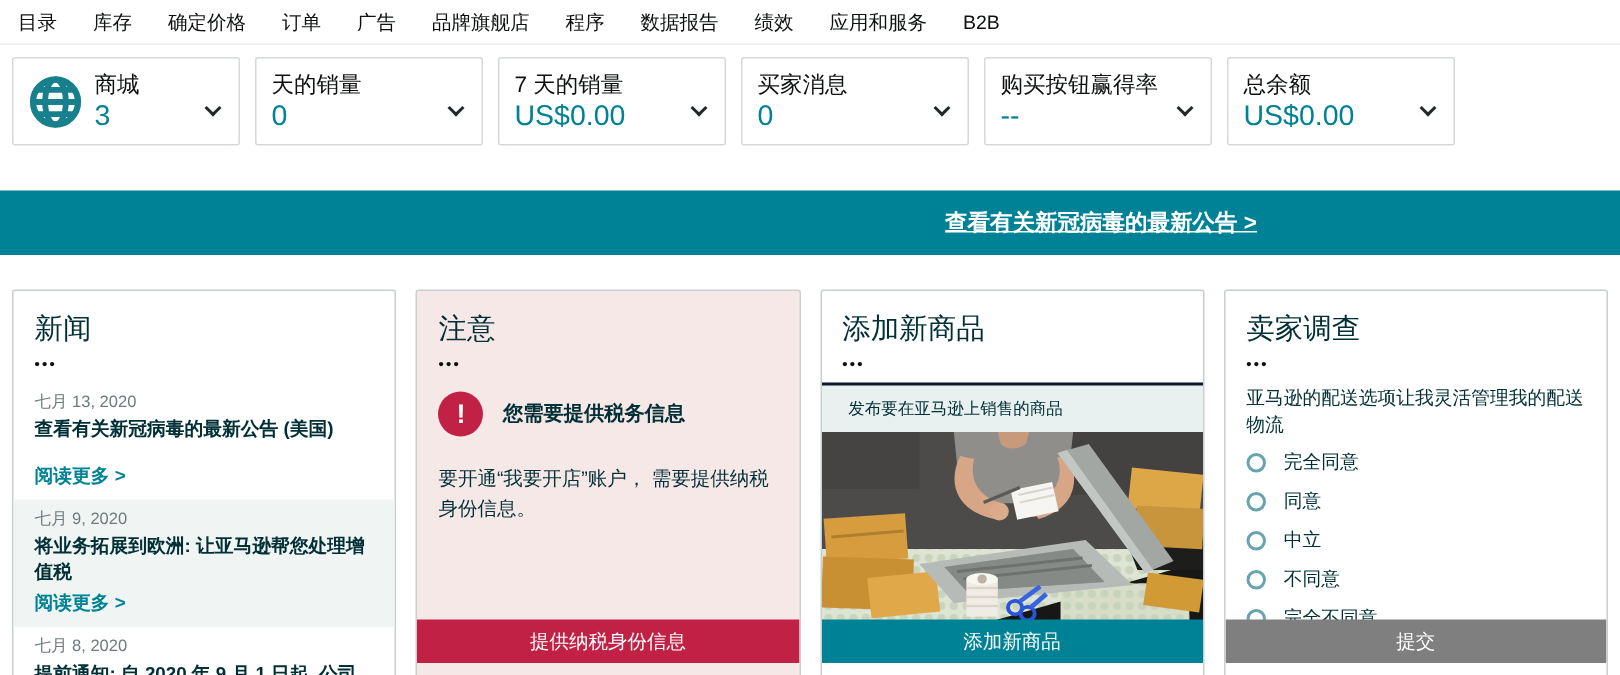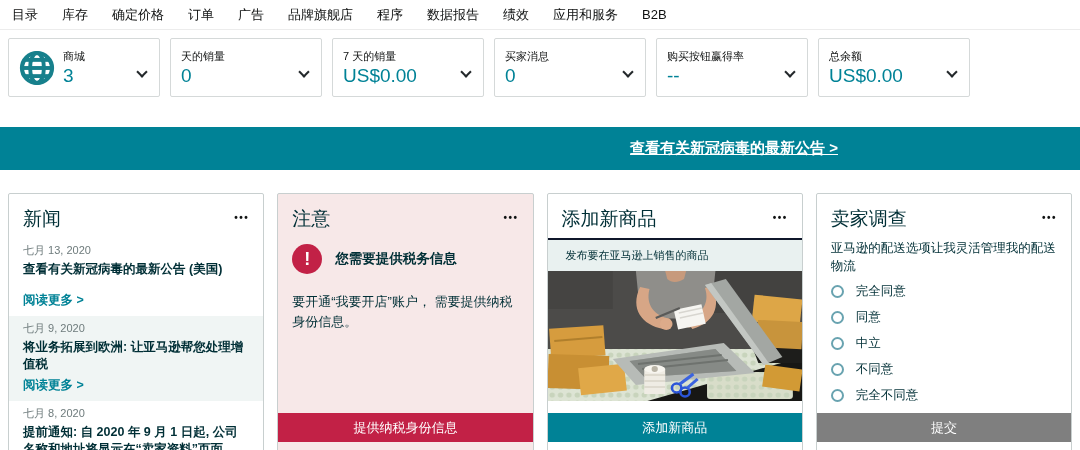--- a/index.html
+++ b/index.html
@@ -10,38 +10,38 @@
   .topnav { height:30px; display:flex; align-items:center; gap:24px;
             padding:0 12px; border-bottom:1px solid #ececec; background:#fff; }
   .topnav .nav-item { font-size:13px; color:#0f1111; cursor:pointer; white-space:nowrap; }
 
   
   .stats { display:flex; gap:10px; padding:8px 0 0 8px; }
   .stat { width:152px; height:59px; border:1px solid #d5d9d9; border-radius:2px;
           background:#fff; position:relative; display:flex; align-items:center;
           padding:6px 10px; cursor:pointer; }
   .stat-body { flex:1; }
-  .stat-label { font-size:11px; color:#0f1111; margin-bottom:2px; }
+  .stat-label { font-size:15px; color:#0f1111; margin-bottom:2px; }
   .stat-value { font-size:19px; color:#008296; line-height:1.1; }
   .chev { position:absolute; right:13px; bottom:20px; width:8px; height:8px;
           border-right:2px solid #23282b; border-bottom:2px solid #23282b;
           transform:rotate(45deg); }
   .globe { width:36px; height:36px; margin-right:8px; flex:0 0 auto; }
 
   
   .banner { margin-top:30px; height:43px; background:#008296; display:flex; align-items:center; }
   .banner a { color:#ffffff; font-size:15px; font-weight:bold; text-decoration:underline;
               margin-left:auto; margin-right:242px; cursor:pointer; white-space:nowrap; }
 
   
   .cards { display:flex; gap:13px; padding:0 8px; margin-top:23px; }
   .card { flex:1; height:262px; background:#fff; border:1px solid #c8cfcf; border-radius:2px;
           position:relative; overflow:hidden; }
   .card-head { display:flex; justify-content:space-between; align-items:flex-start;
-               padding:12px 14px 6px; }
+               padding:12px 14px 6px;flex-direction:column; }
   .card-title { font-size:19px; color:#002f36; }
   .menu-dots { font-size:10px; font-weight:bold; letter-spacing:1.5px; color:#0f1111;
                cursor:pointer; margin-top:6px; }
 
   
   .news-item { padding:5px 14px 7px; }
   .news-item.highlight { background:#f0f5f4; }
   .news-date { font-size:11px; color:#6e7b7c; margin-bottom:3px; }
   .news-headline { font-size:12.5px; font-weight:bold; color:#002f36; line-height:1.35; }
   .news-link { display:inline-block; font-size:12.5px; font-weight:bold; color:#008296;

